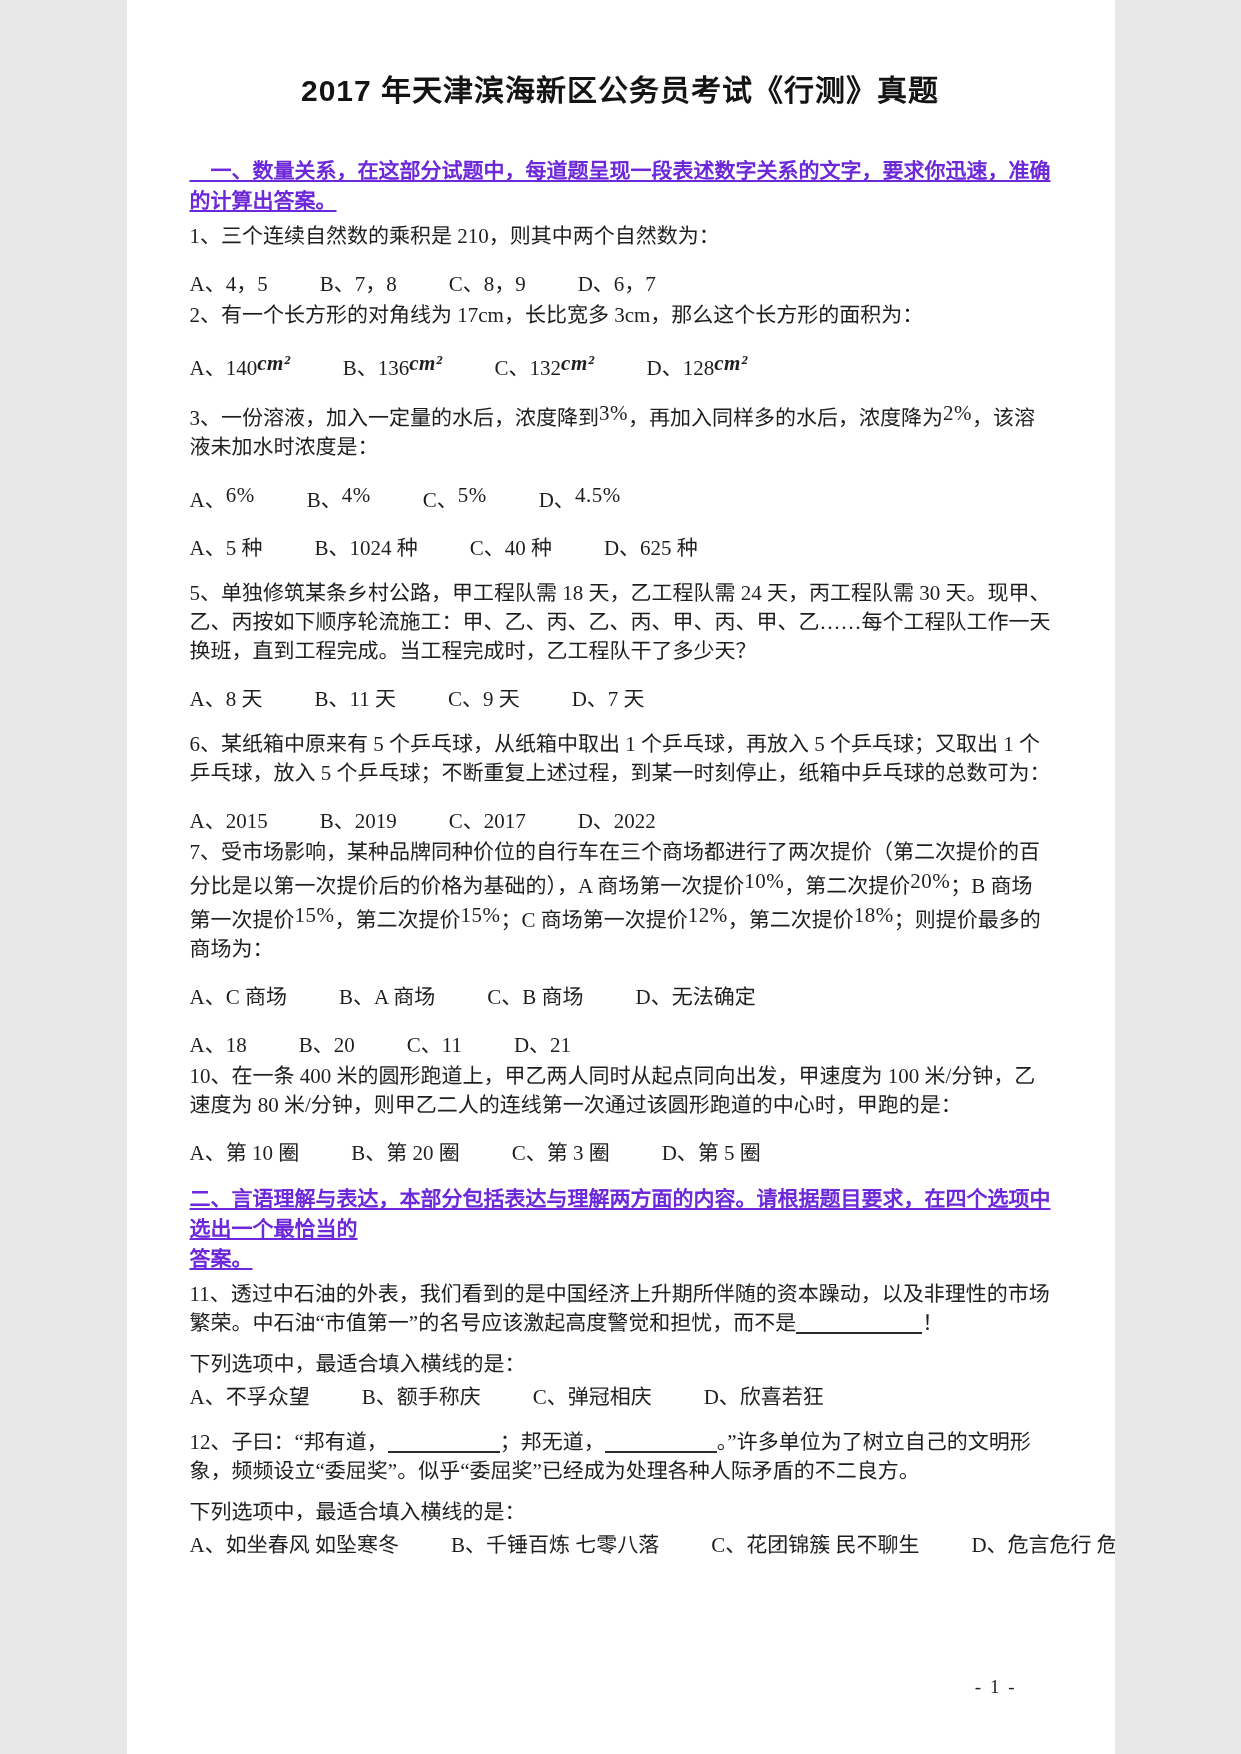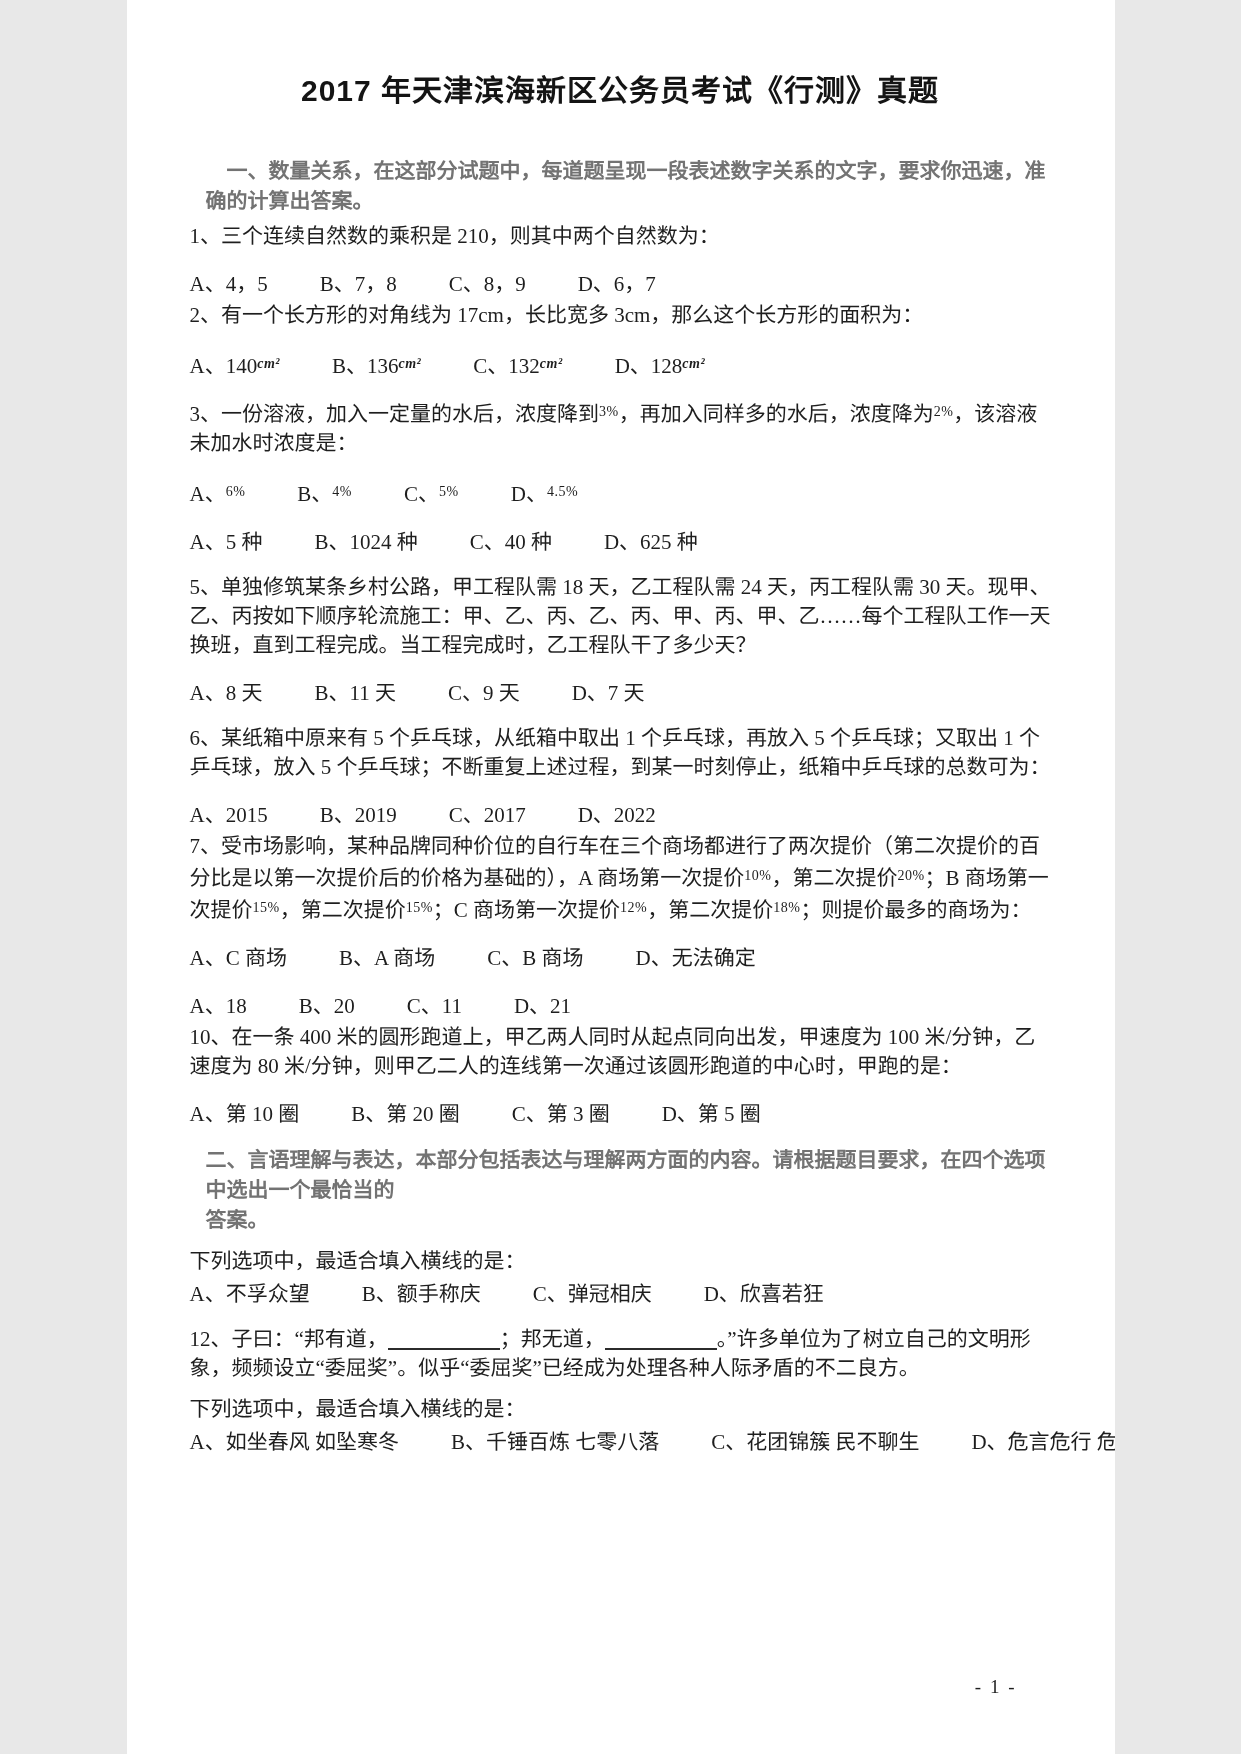--- a/index.html
+++ b/index.html
@@ -18,43 +18,44 @@
     margin:0 0 44px 0;
     text-align:center;
     font-size:30px;
     line-height:42px;
     font-weight:700;
     font-family:"Liberation Sans","DejaVu Sans",sans-serif;
     color:#141414;
     letter-spacing:1px;
   }
   h2.sec-heading{
-    margin:0 0 6px 16px;
+    margin:0 0 6px 0;
     font-size:21px;
     line-height:30px;
     font-weight:700;
     font-family:"Liberation Sans","DejaVu Sans",sans-serif;
-    color:#737373;
+    color:#6d28d9;
     white-space:pre-line;
+    text-decoration:underline;
   }
   section{margin:0;}
   .questions{margin:0;}
   .question{margin:0 0 16px 0;}
   
   .questions[data-qlist="0"] .question:nth-child(1),
   .questions[data-qlist="0"] .question:nth-child(6),
   .questions[data-qlist="0"] .question:nth-child(8){margin-bottom:2px;}
   .q-stem{margin:0;line-height:29px;}
   .q-prompt{margin:12px 0 0 0;line-height:29px;}
   .q-options{margin:19px 0 0 0;line-height:29px;white-space:nowrap;}
   .q-options.tight{margin-top:4px;}
   .opt{display:inline-block;margin-right:52px;}
   .opt:last-child{margin-right:0;}
   .sup{
-    font-size:14px;
+    font-size:21px;
     vertical-align:5px;
     letter-spacing:0.5px;
   }
   .sup.i{font-style:italic;font-weight:600;}
   .bl{
     display:inline-block;
     height:3px;
     border-bottom:2px solid #2b2b2b;
     vertical-align:-4px;
   }
@@ -113,20 +114,21 @@
             <div class="q-options"><span class="opt"><span>A、第 10 圈</span></span><span class="opt"><span>B、第 20 圈</span></span><span class="opt"><span>C、第 3 圈</span></span><span class="opt"><span>D、第 5 圈</span></span></div>
           </div>
         </div>
     </section>
 
     <section>
       <h2 class="sec-heading">二、言语理解与表达，本部分包括表达与理解两方面的内容。请根据题目要求，在四个选项中选出一个最恰当的
 答案。</h2>
       <div class="questions" data-qlist="1">
           <div class="question">
+            <p class="q-stem"><span>11、透过中石油的外表，我们看到的是中国经济上升期所伴随的资本躁动，以及非理性的市场繁荣。中石油“市值第一”的名号应该激起高度警觉和担忧，而不是</span><span class="bl" style="width: 126px;"></span><span>！</span></p>
             <p class="q-prompt">下列选项中，最适合填入横线的是：</p>
             <div class="q-options tight"><span class="opt"><span>A、不孚众望</span></span><span class="opt"><span>B、额手称庆</span></span><span class="opt"><span>C、弹冠相庆</span></span><span class="opt"><span>D、欣喜若狂</span></span></div>
           </div>
           <div class="question">
             <p class="q-stem"><span>12、子曰：“邦有道，</span><span class="bl" style="width: 112px;"></span><span>；邦无道，</span><span class="bl" style="width: 112px;"></span><span>。”许多单位为了树立自己的文明形象，频频设立“委屈奖”。似乎“委屈奖”已经成为处理各种人际矛盾的不二良方。</span></p>
             <p class="q-prompt">下列选项中，最适合填入横线的是：</p>
             <div class="q-options tight"><span class="opt"><span>A、如坐春风 如坠寒冬</span></span><span class="opt"><span>B、千锤百炼 七零八落</span></span><span class="opt"><span>C、花团锦簇 民不聊生</span></span><span class="opt"><span>D、危言危行 危行言逊</span></span></div>
           </div>
         </div>
     </section>

